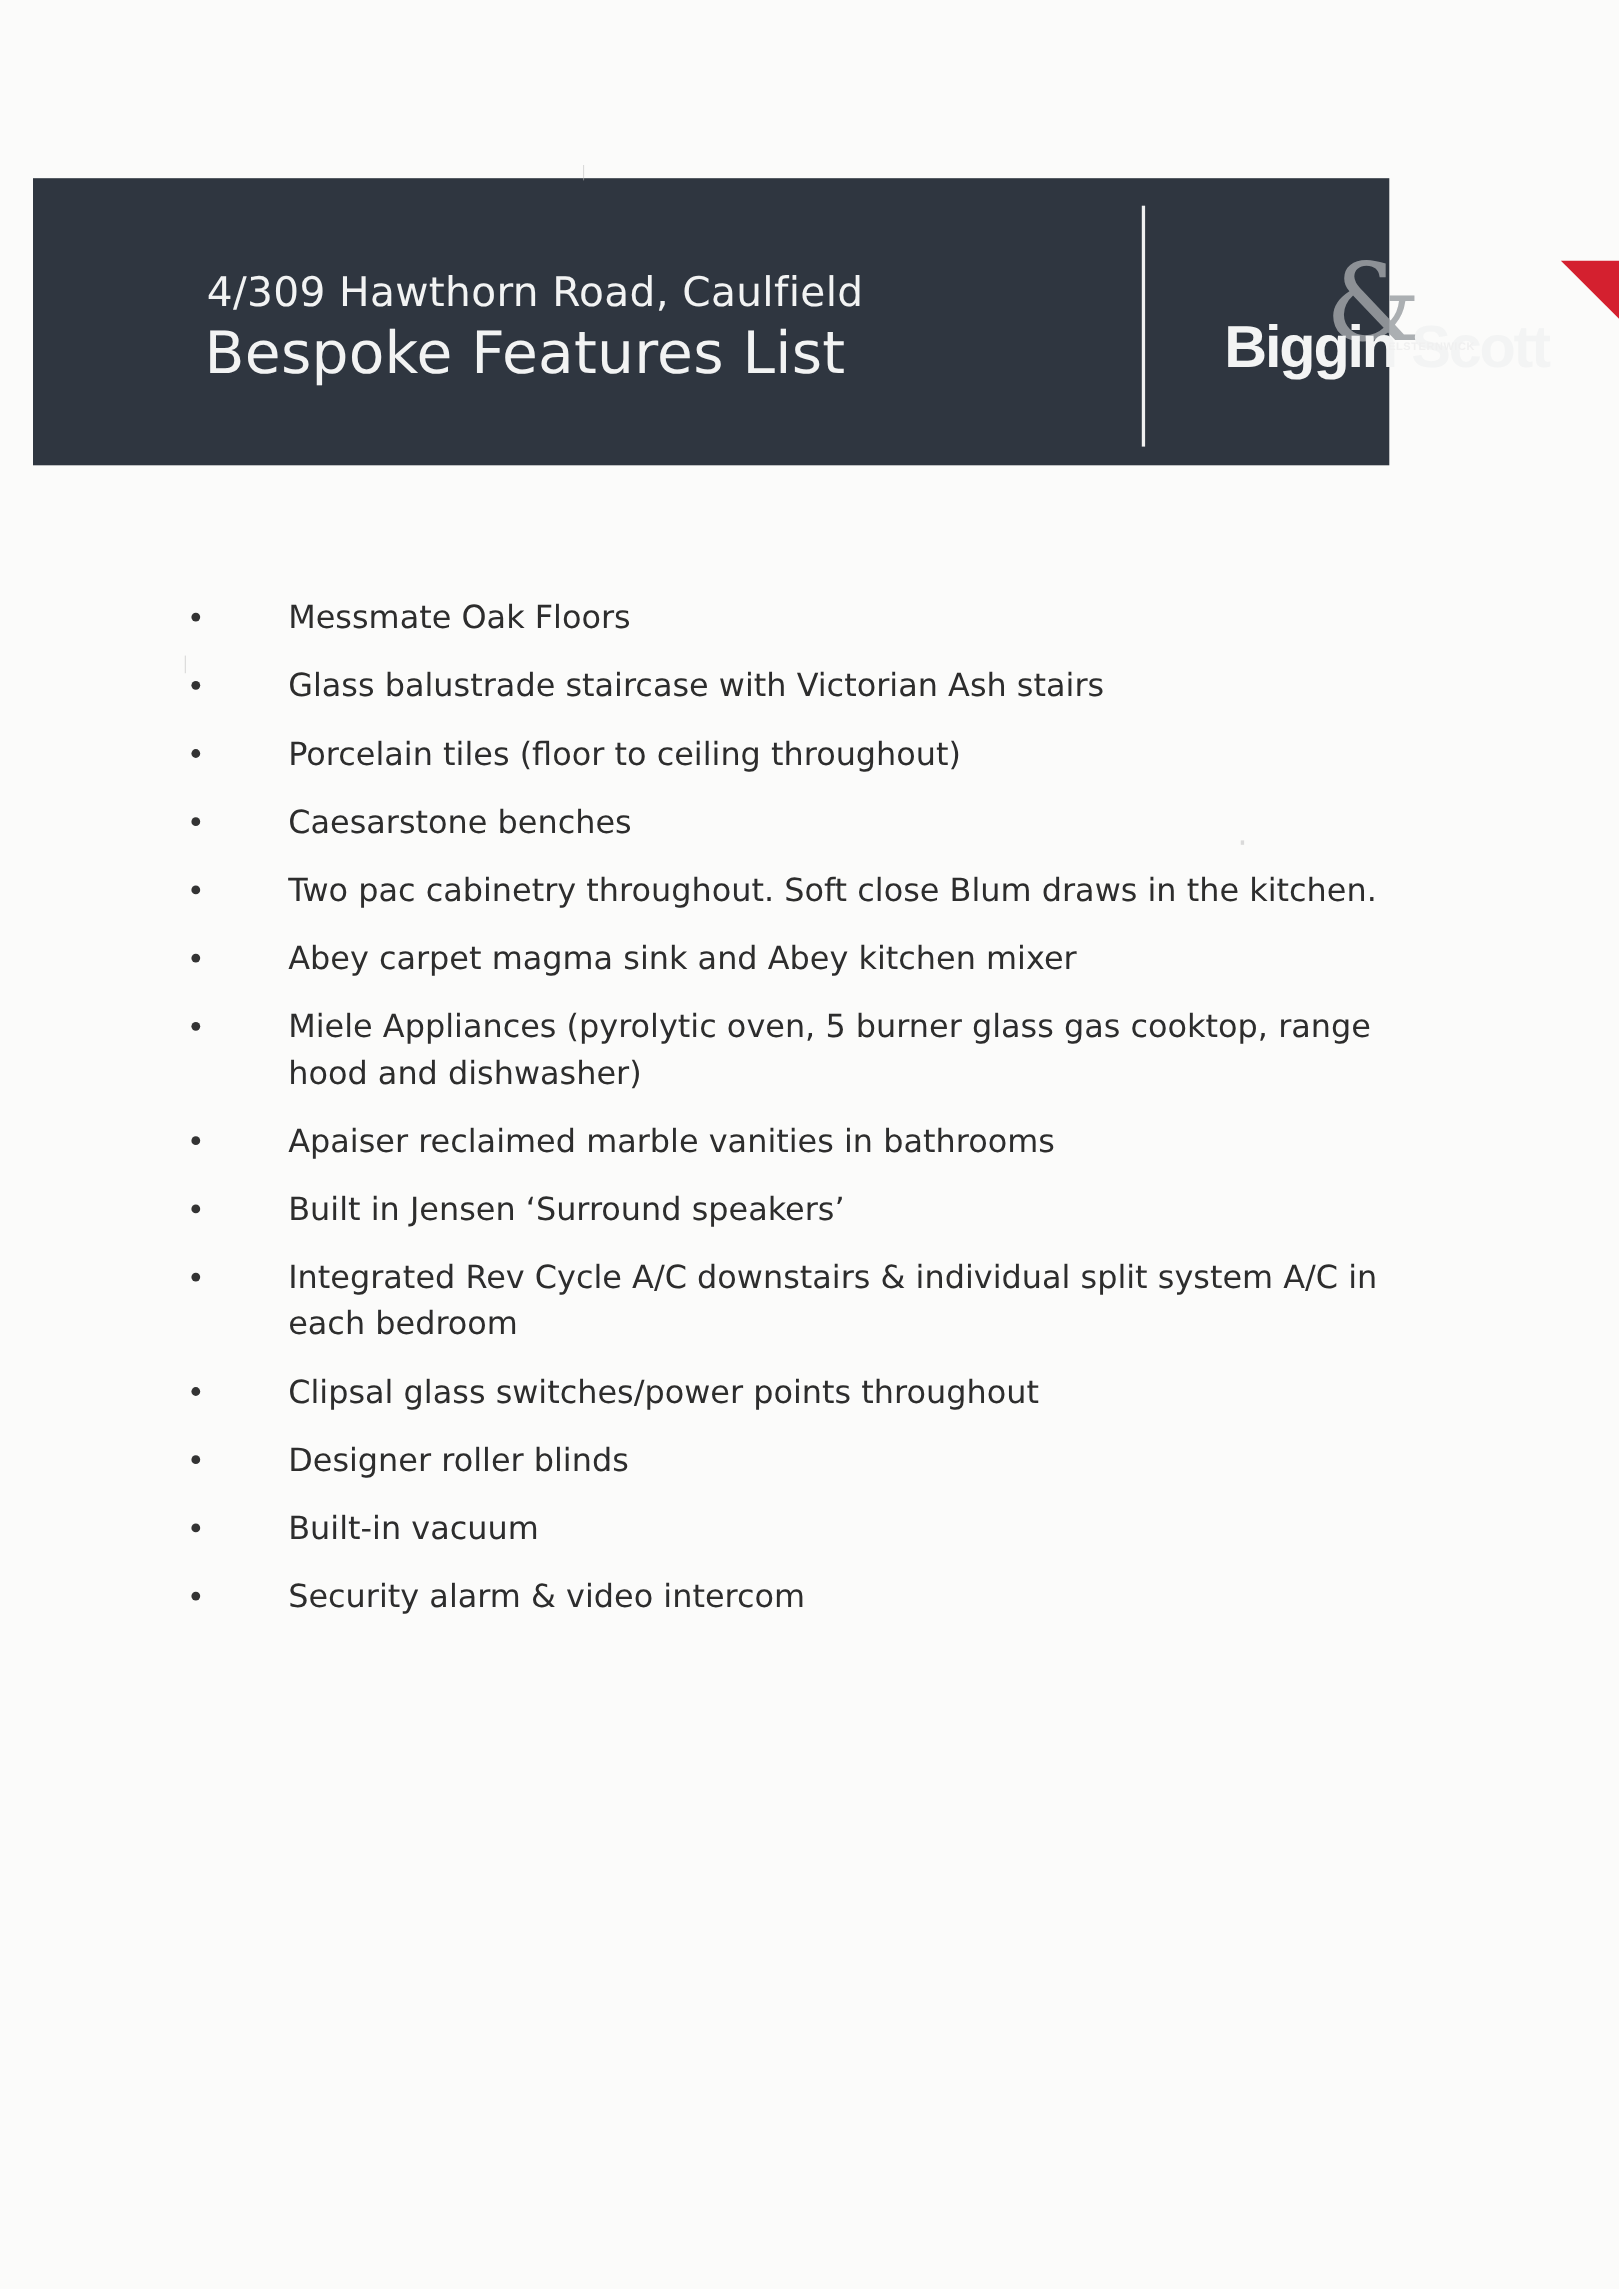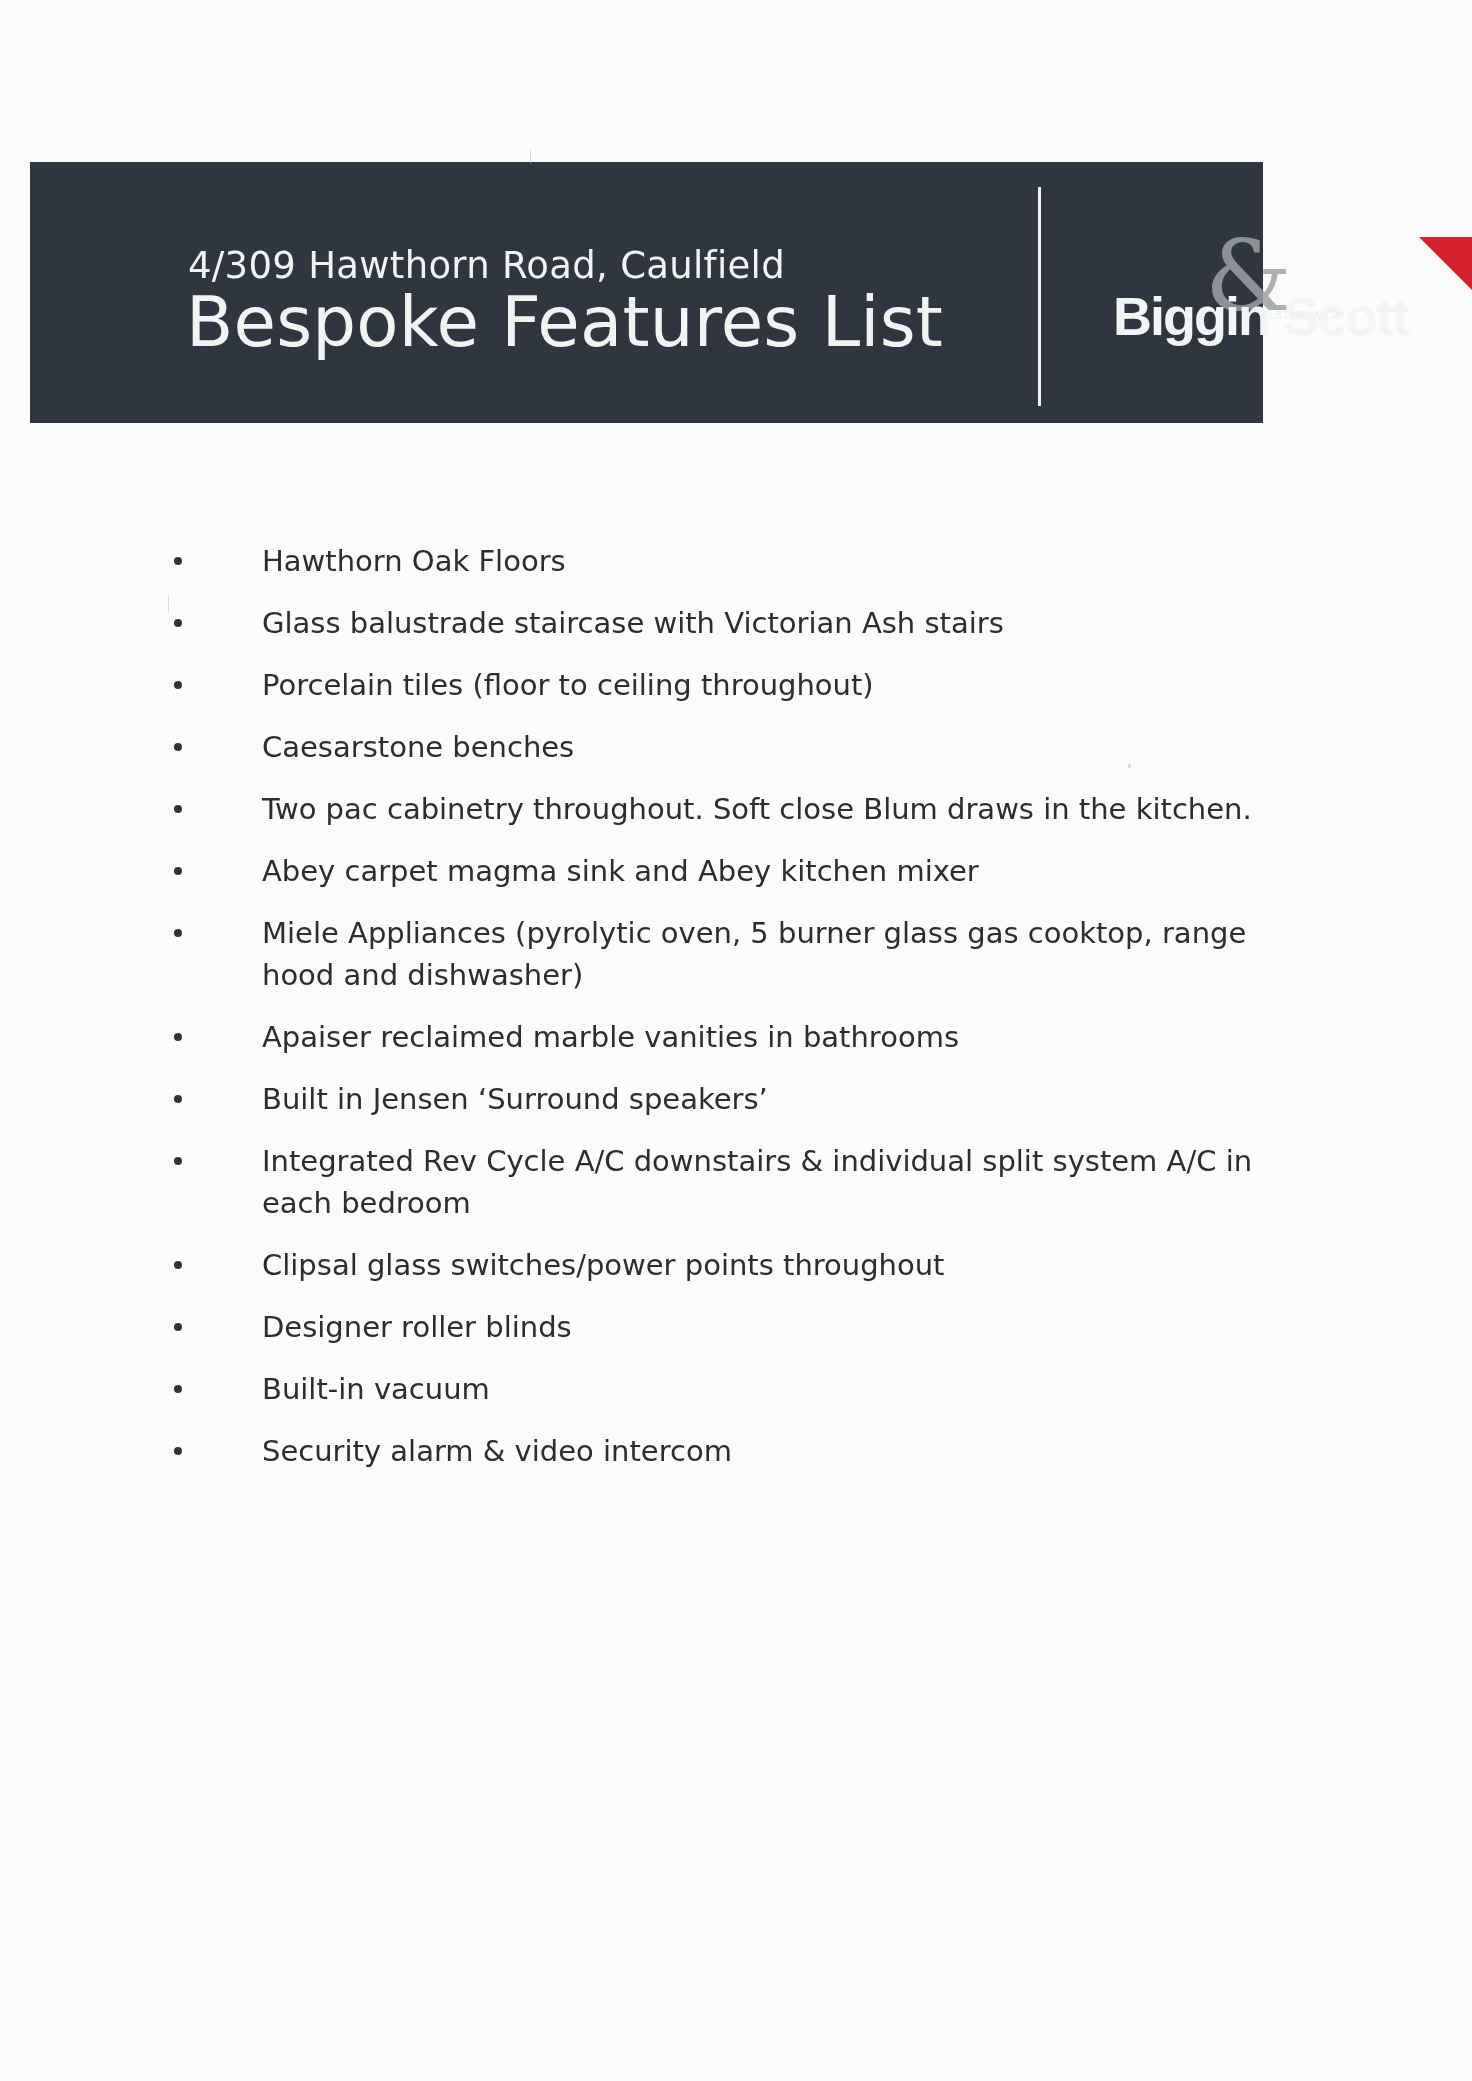--- a/index.html
+++ b/index.html
@@ -30,21 +30,21 @@
       color: #f2f3f3;
     }
     .address {
       font-size: 37px;
       line-height: 44px;
       letter-spacing: 0.3px;
       font-weight: normal;
       margin: 0;
     }
     .doc-title {
-      font-size: 69px;
+      font-size: 53px;
       line-height: 64px;
       font-weight: normal;
       margin: 2px 0 0 -2px;
       letter-spacing: 0.2px;
     }
     .divider {
       position: absolute;
       left: 1008px;
       top: 25px;
       width: 3px;
@@ -143,21 +143,21 @@
   <div class="divider"></div>
   <div class="logo">
     <span class="logo-amp">&amp;</span>
     <span class="logo-word"><span>Biggin</span><span style="display:inline-block;width:14px;"></span><span>Scott</span></span>
     <span class="logo-sub">ELSTERNWICK</span>
     <span class="logo-triangle"></span>
   </div>
 </div>
 
 <ul class="features" id="features">
-    <li class="feature"><span class="bullet"></span><span>Hawthorn Oak Floors</span></li>
+    <li class="feature"><span class="bullet"></span><span>Messmate Oak Floors</span></li>
     <li class="feature"><span class="bullet"></span><span>Glass balustrade staircase with Victorian Ash stairs</span></li>
     <li class="feature"><span class="bullet"></span><span>Porcelain tiles (floor to ceiling throughout)</span></li>
     <li class="feature"><span class="bullet"></span><span>Caesarstone benches</span></li>
     <li class="feature"><span class="bullet"></span><span>Two pac cabinetry throughout. Soft close Blum draws in the kitchen.</span></li>
     <li class="feature"><span class="bullet"></span><span>Abey carpet magma sink and Abey kitchen mixer</span></li>
     <li class="feature"><span class="bullet"></span><span>Miele Appliances (pyrolytic oven, 5 burner glass gas cooktop, range hood and dishwasher)</span></li>
     <li class="feature"><span class="bullet"></span><span>Apaiser reclaimed marble vanities in bathrooms</span></li>
     <li class="feature"><span class="bullet"></span><span>Built in Jensen ‘Surround speakers’</span></li>
     <li class="feature"><span class="bullet"></span><span>Integrated Rev Cycle A/C downstairs &amp; individual split system A/C in each bedroom</span></li>
     <li class="feature"><span class="bullet"></span><span>Clipsal glass switches/power points throughout</span></li>

